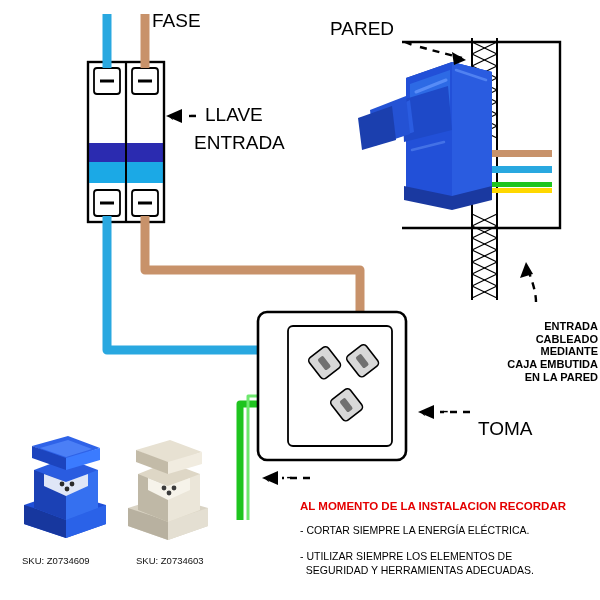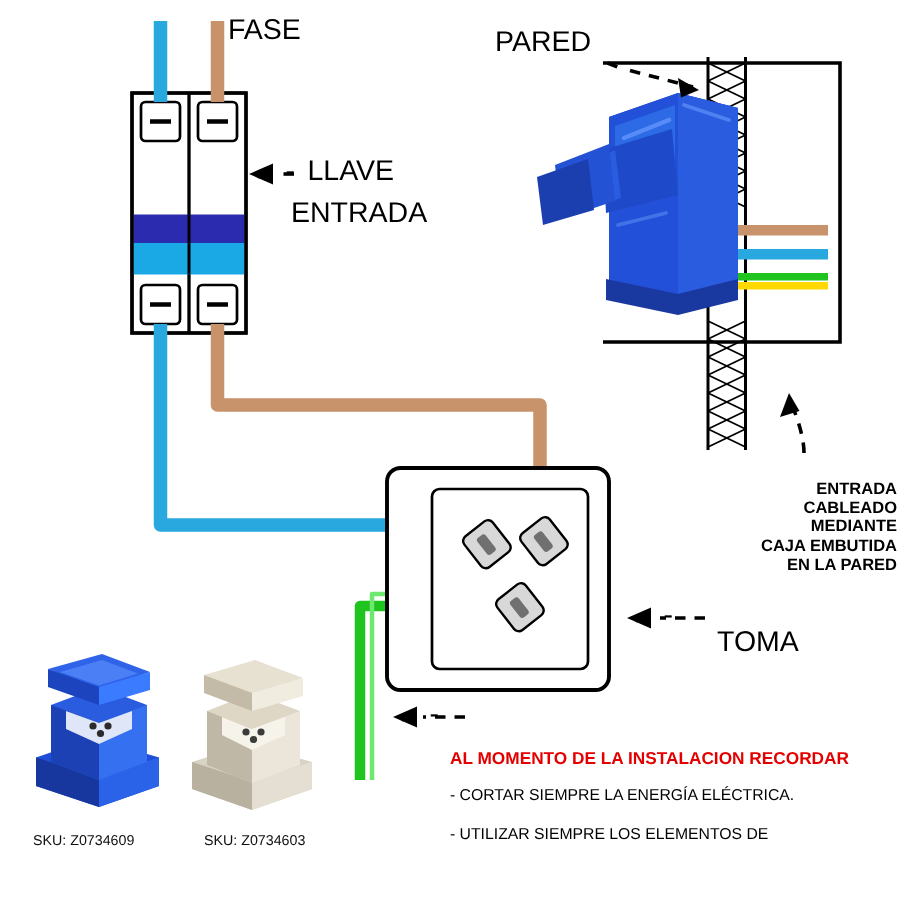--- a/index.html
+++ b/index.html
@@ -239,14 +239,15 @@
 MEDIANTE
 CAJA EMBUTIDA
 EN LA PARED</div>
 
   <div class="lbl lbl-sku" style="left:22px;top:556px;">SKU: Z0734609</div>
   <div class="lbl lbl-sku" style="left:124px;top:556px;margin-left:12px;">SKU: Z0734603</div>
 
   <div class="lbl warn-title" style="left:300px;top:500px;">AL MOMENTO DE LA INSTALACION RECORDAR</div>
   <div class="lbl warn-line" style="left:300px;top:524px;">- CORTAR SIEMPRE LA ENERGÍA ELÉCTRICA.</div>
   <div class="lbl warn-line" style="left:300px;top:550px;">- UTILIZAR SIEMPRE LOS ELEMENTOS DE</div>
+  <div class="lbl warn-line" style="left:300px;top:564px;">  SEGURIDAD Y HERRAMIENTAS ADECUADAS.</div>
 
 </div>
 
 </body></html>

